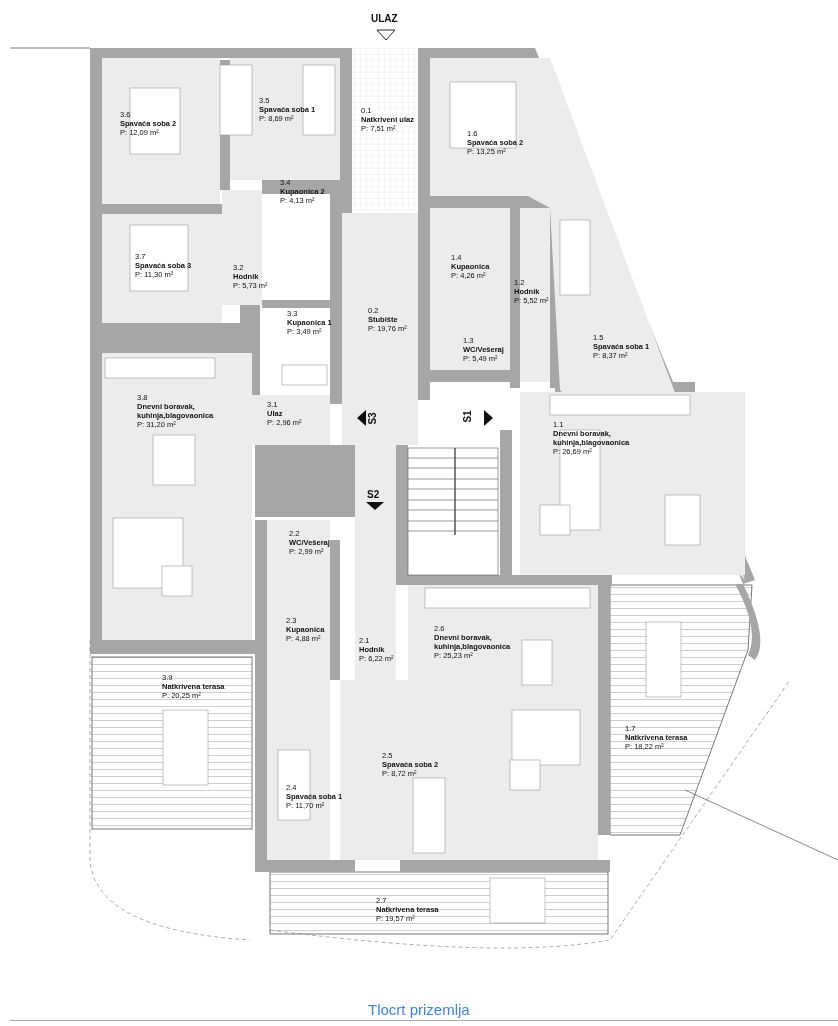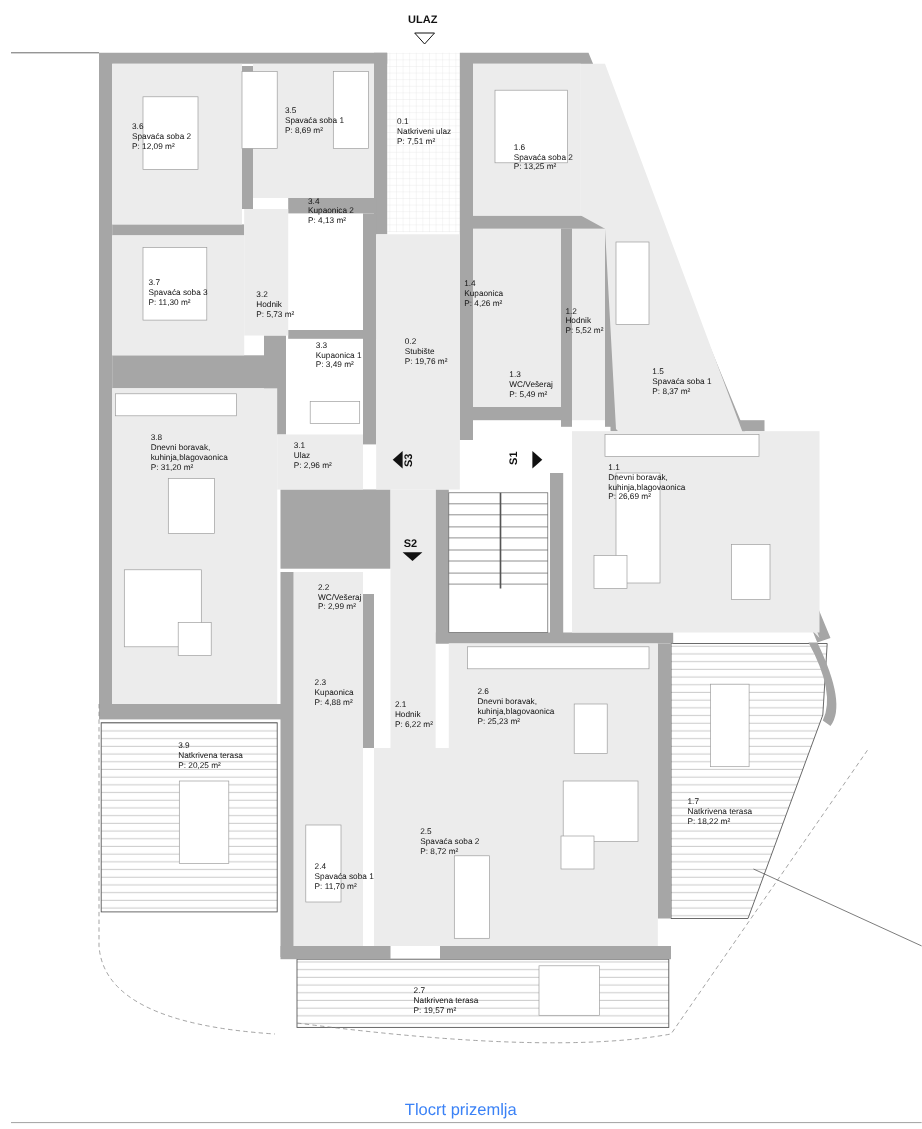--- a/index.html
+++ b/index.html
@@ -1,21 +1,21 @@
 <!DOCTYPE html>
 <html><head>
 <meta charset="utf-8">
 <style>
   html, body { margin:0; padding:0; background:#ffffff; }
   body { width:838px; height:1026px; position:relative; overflow:hidden;
          font-family:"Liberation Sans", sans-serif; color:#111; }
   #plan { position:absolute; left:0; top:0; width:838px; height:1026px; }
   .room-label { position:absolute; font-size:7.5px; line-height:9px; color:#111; white-space:nowrap; }
   .room-label .num { display:block; }
-  .room-label .name { display:block; font-weight:normal; }
+  .room-label .name { display:block; font-weight:bold; }
   .room-label .area { display:block; }
   .marker { position:absolute; font-weight:bold; font-size:11px; }
   .footer-title { position:absolute; left:368px; top:1001px; font-size:15px; color:#3b82f6; }
   .footer-scale { position:absolute; right:6px; top:1001px; font-size:15px; color:#111;margin-top:44px; }
   .footer-line { position:absolute; left:10px; right:0; top:1020px; height:1px; background:#aaa; }
   .entrance-label { position:absolute; left:371px; top:13px; font-size:10px; font-weight:bold; }
 </style>
 </head>
 <body>
 
@@ -178,21 +178,21 @@
 <div class="room-label" style="left:514px;top:278px">
   <span class="num">1.2</span>
     <span class="name">Hodnik</span>
     <span class="area">P: 5,52 m²</span>
 </div>
 <div class="room-label" style="left:463px;top:336px">
   <span class="num">1.3</span>
     <span class="name">WC/Vešeraj</span>
     <span class="area">P: 5,49 m²</span>
 </div>
-<div class="room-label" style="left:422px;top:253px">
+<div class="room-label" style="left:451px;top:253px">
   <span class="num">1.4</span>
     <span class="name">Kupaonica</span>
     <span class="area">P: 4,26 m²</span>
 </div>
 <div class="room-label" style="left:593px;top:333px">
   <span class="num">1.5</span>
     <span class="name">Spavaća soba 1</span>
     <span class="area">P: 8,37 m²</span>
 </div>
 <div class="room-label" style="left:467px;top:129px">

